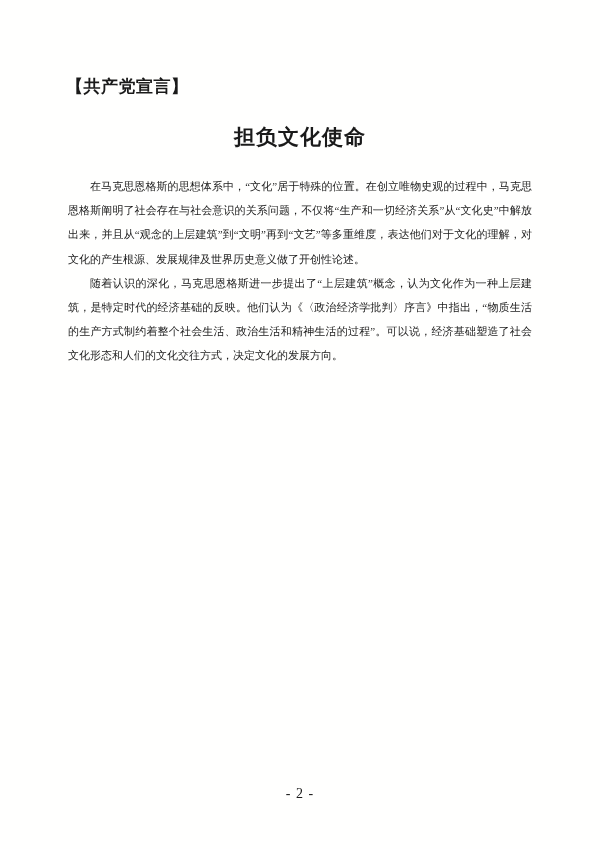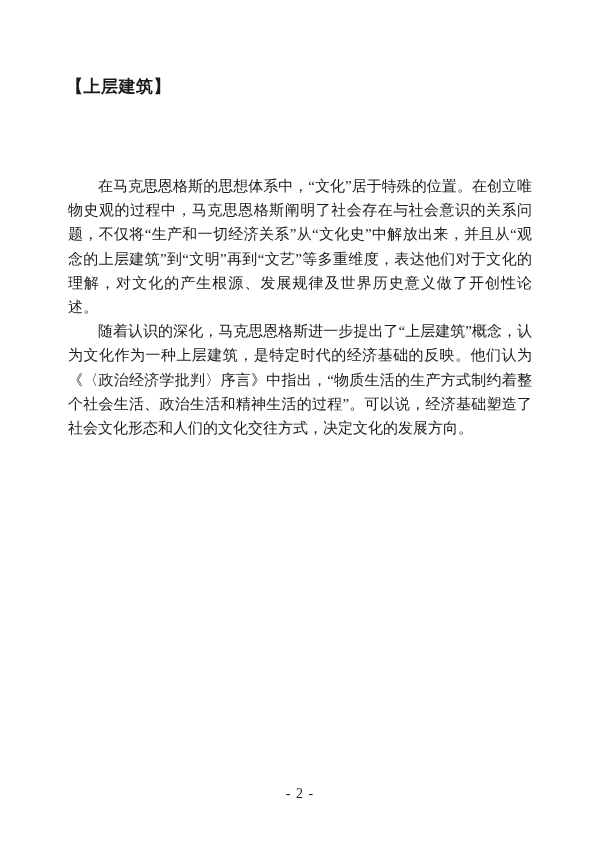--- a/index.html
+++ b/index.html
@@ -34,21 +34,21 @@
     text-align: center;
     font-size: 21px;
     font-weight: bold;
     letter-spacing: 1px;
   }
   .doc-body {
     position: absolute;
     left: 68px;
     top: 174px;
     width: 464px;
-    font-size: 15px;
+    font-size: 11px;
     line-height: 24.2px;
     text-align: justify;
     text-justify: inter-character;
   }
   .doc-body p {
     margin: 0;
     padding: 0;
     text-indent: 2em;
   }
   .page-footer {
@@ -58,22 +58,23 @@
     width: 600px;
     text-align: center;
     font-size: 14px;
     letter-spacing: 1px;
   }
 </style>
 </head>
 <body>
 
 <div class="page">
-  <div class="section-tag">【上层建筑】</div>
+  <div class="section-tag">【共产党宣言】</div>
 
+  <h1 class="doc-title">担负文化使命</h1>
 
   <div class="doc-body">
     <p>在马克思恩格斯的思想体系中，“文化”居于特殊的位置。在创立唯物史观的过程中，马克思恩格斯阐明了社会存在与社会意识的关系问题，不仅将“生产和一切经济关系”从“文化史”中解放出来，并且从“观念的上层建筑”到“文明”再到“文艺”等多重维度，表达他们对于文化的理解，对文化的产生根源、发展规律及世界历史意义做了开创性论述。</p>
     <p>随着认识的深化，马克思恩格斯进一步提出了“上层建筑”概念，认为文化作为一种上层建筑，是特定时代的经济基础的反映。他们认为《〈政治经济学批判〉序言》中指出，“物质生活的生产方式制约着整个社会生活、政治生活和精神生活的过程”。可以说，经济基础塑造了社会文化形态和人们的文化交往方式，决定文化的发展方向。</p>
   </div>
 
   <div class="page-footer">- 2 -</div>
 </div>
 
 </body></html>

